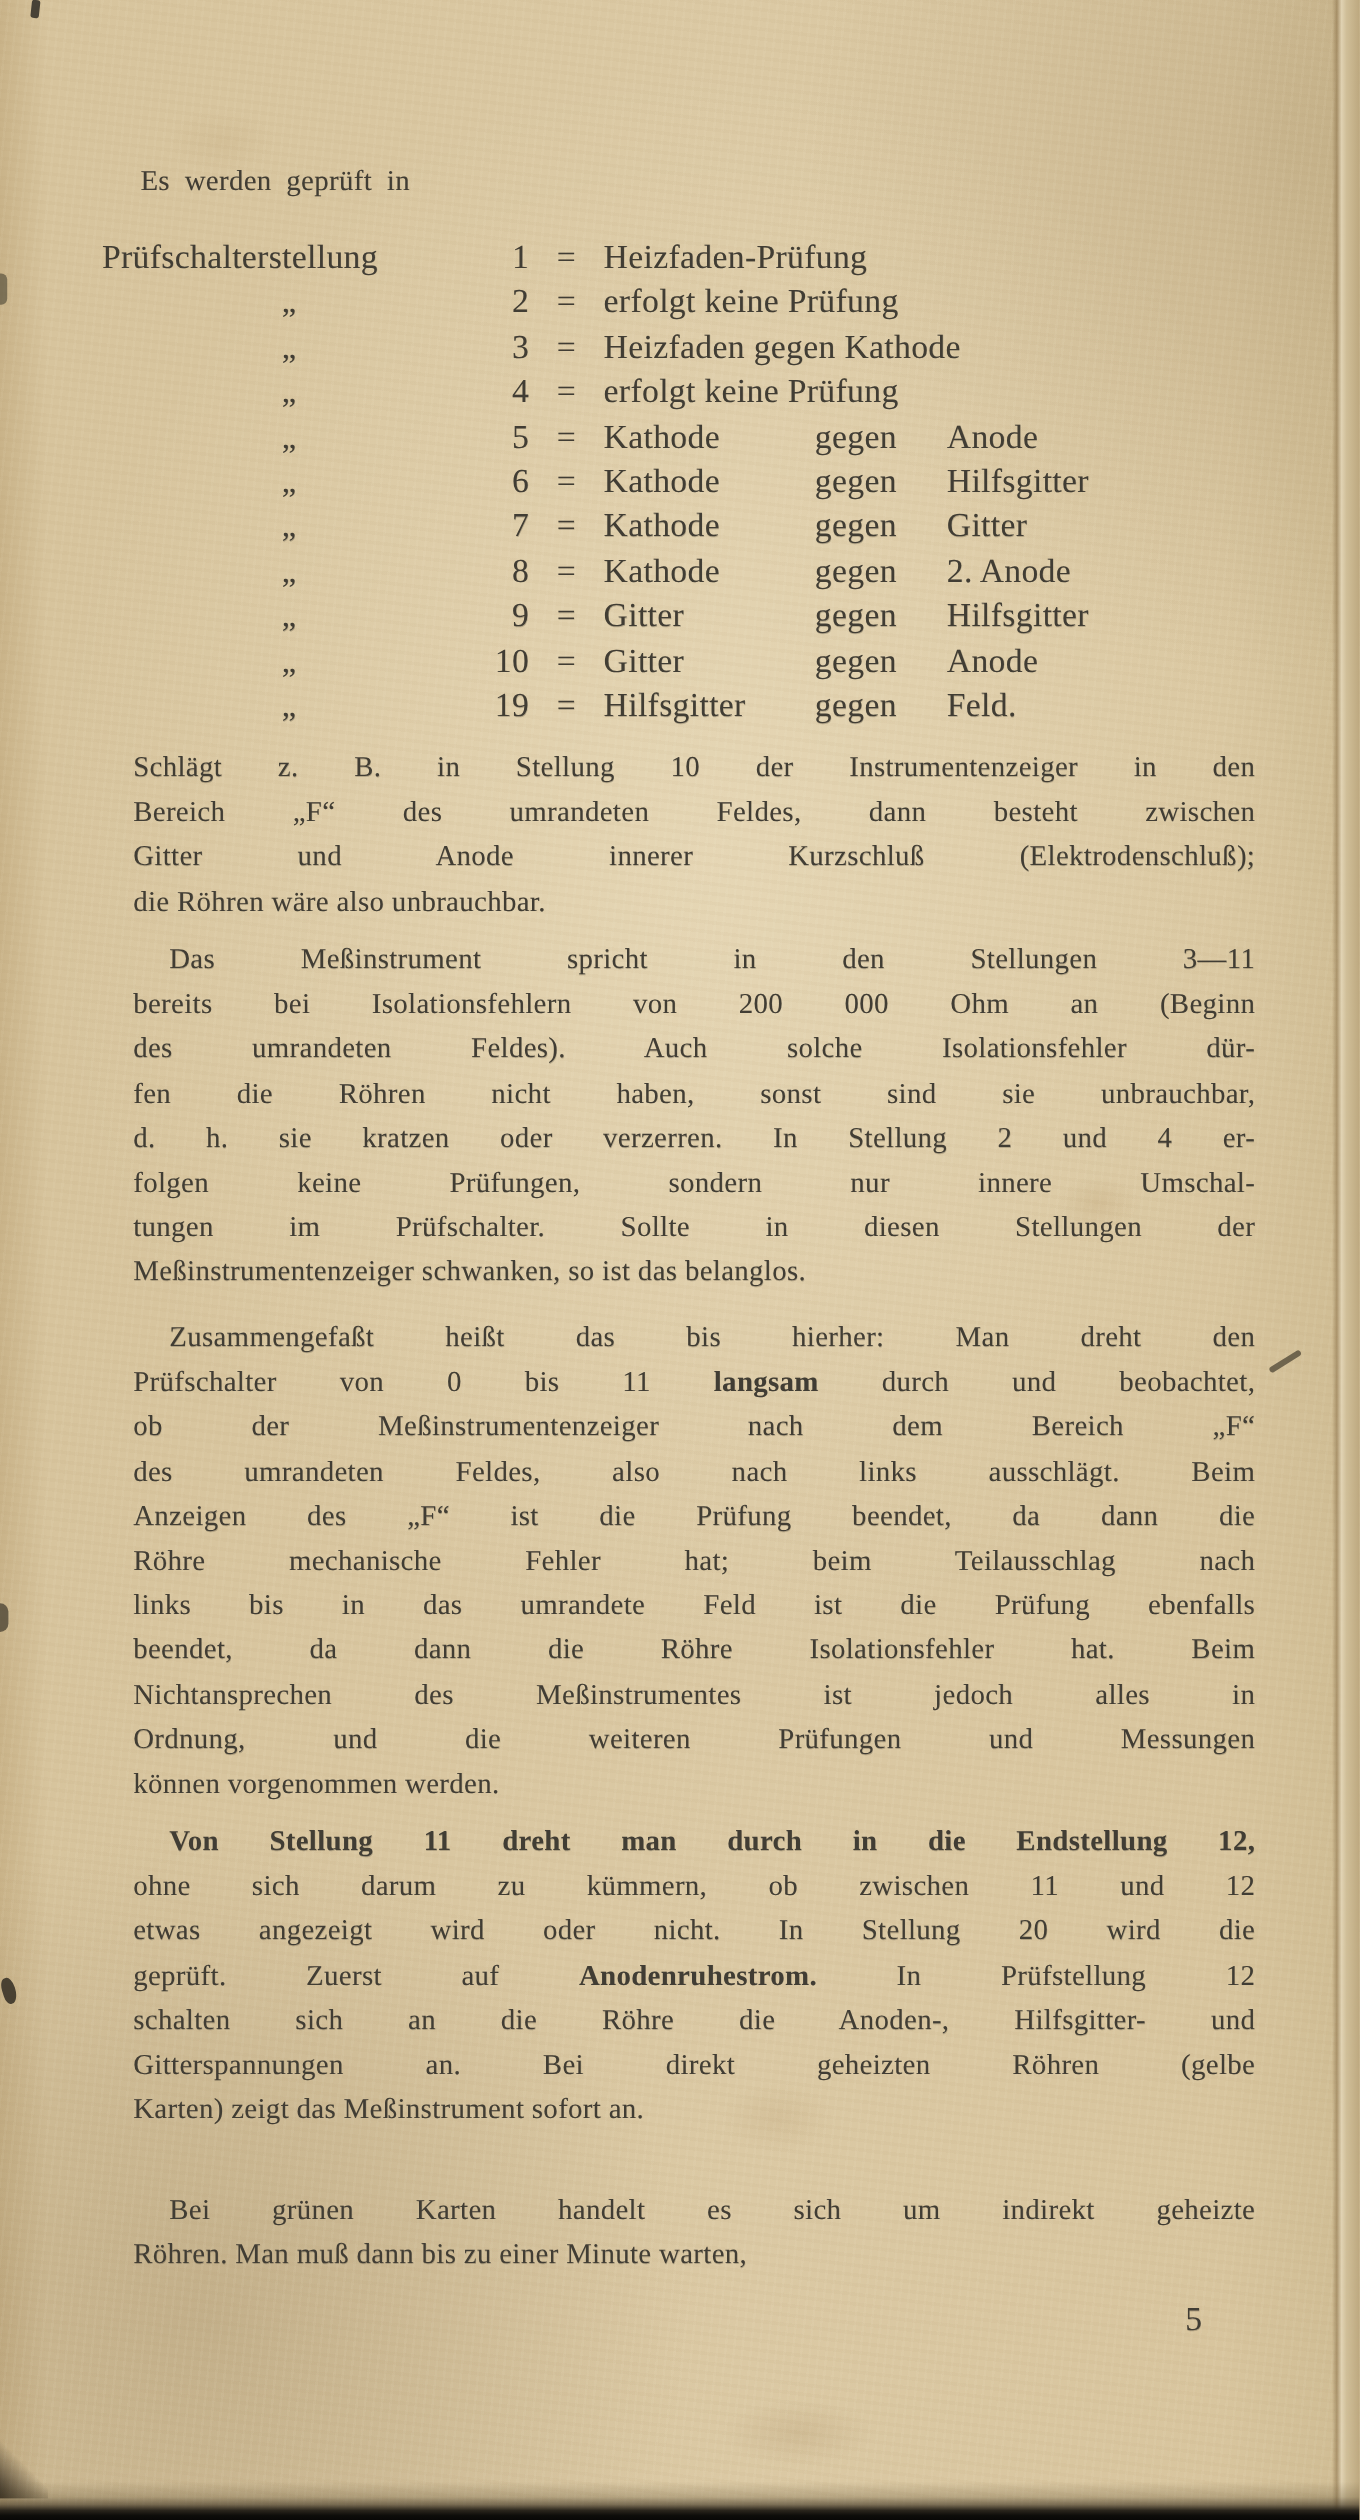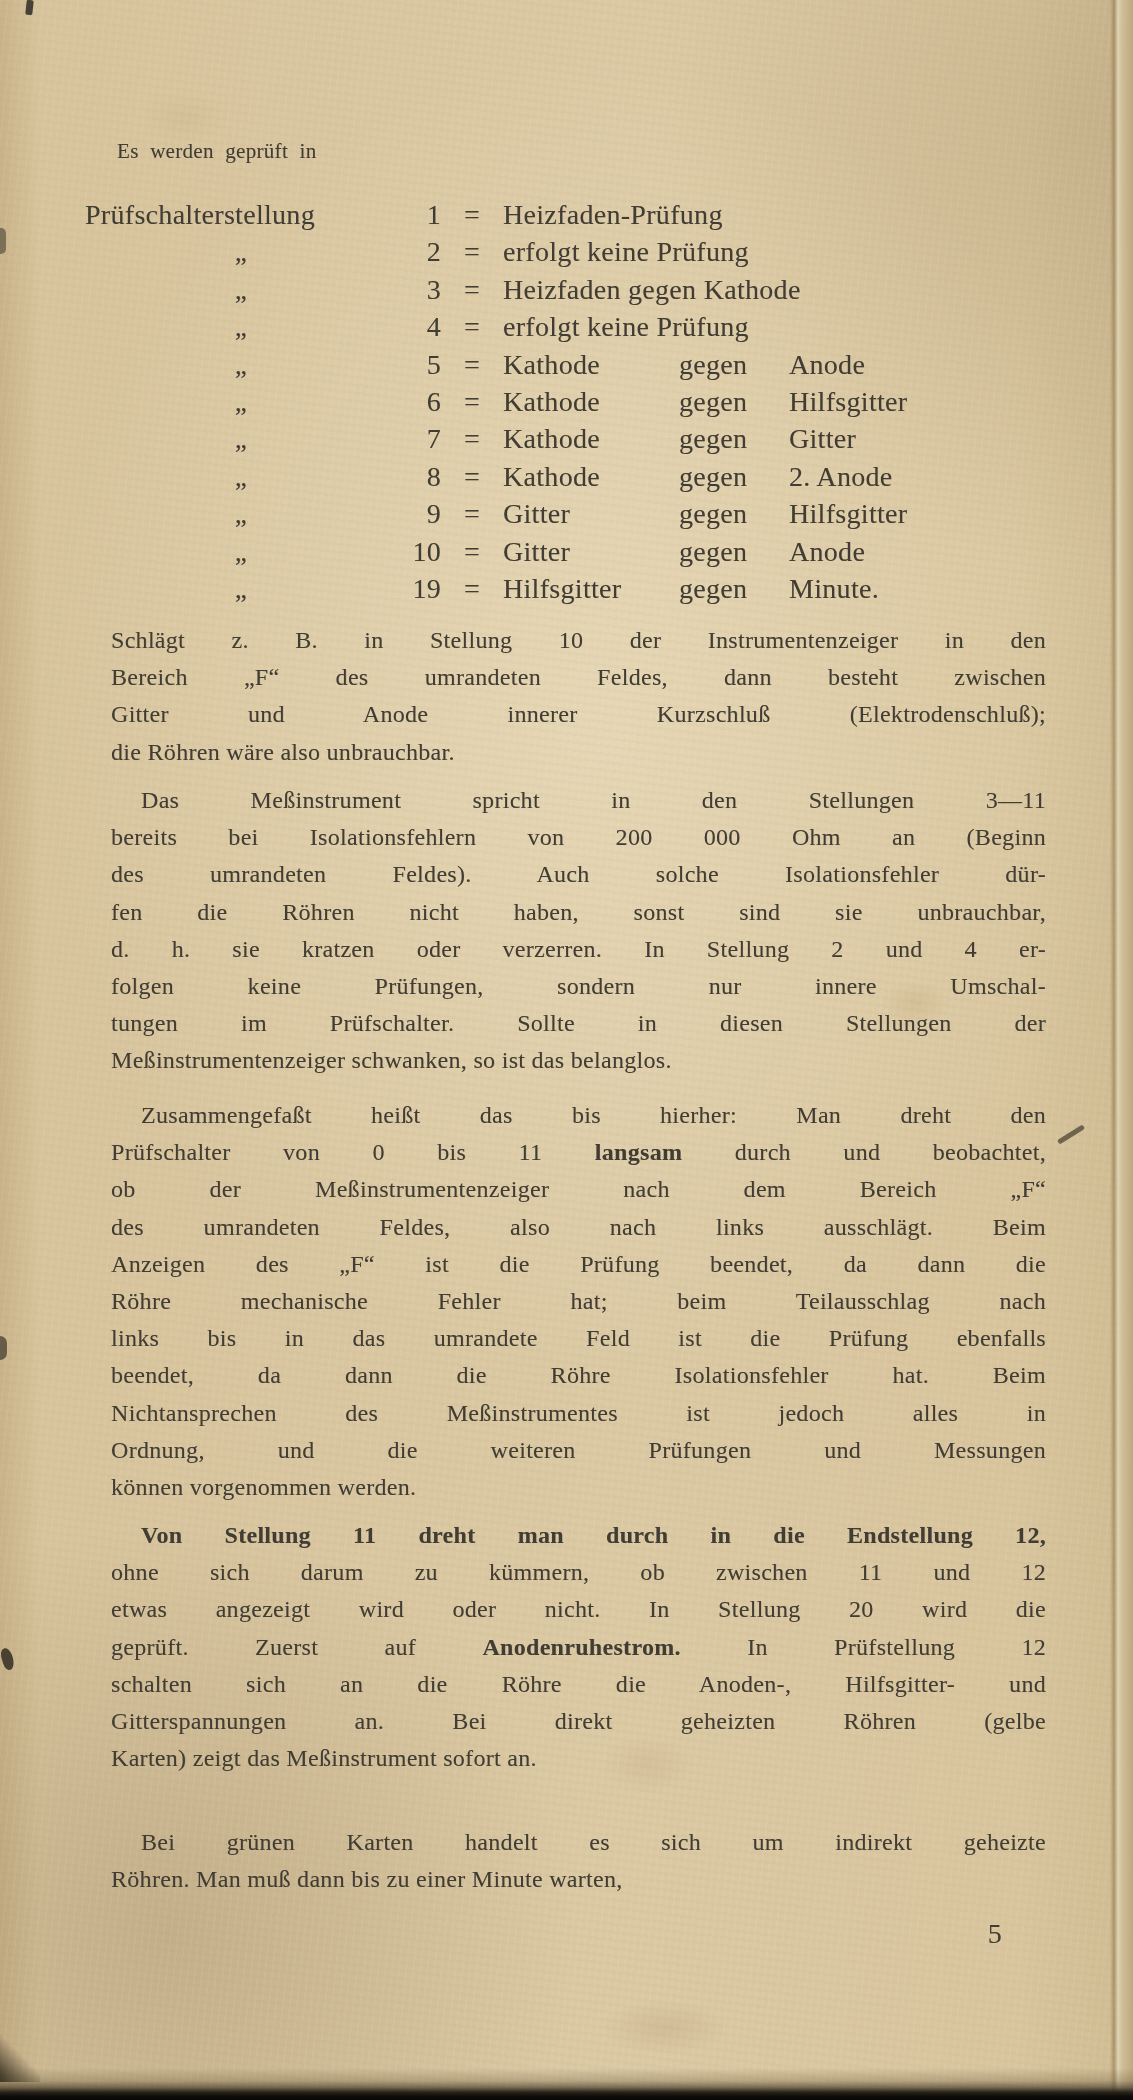--- a/index.html
+++ b/index.html
@@ -18,21 +18,21 @@
       radial-gradient(ellipse 55% 30% at 15% 92%, rgba(110,88,55,0.20), rgba(110,88,55,0) 65%),
       radial-gradient(ellipse 60% 35% at 95% 6%, rgba(120,96,60,0.14), rgba(120,96,60,0) 60%),
       linear-gradient(90deg, #c9b389 0%, #d7c49d 3.5%, #dbc9a4 55%, #d8c59e 90%, #cfbc93 100%),
       var(--paper,#dac7a1);
   }
   .page *{box-sizing:border-box;}
 
   
   .intro{
     position:absolute;left:95px;top:133px;width:935px;
-    font-size:21px;line-height:37px;padding-left:22px;
+    font-size:24px;line-height:37px;padding-left:22px;
     letter-spacing:.3px;word-spacing:6px;
   }
   .switch-table{
     position:absolute;left:85px;top:184px;width:945px;
     font-size:28px;letter-spacing:.3px;
   }
   .trow{display:flex;height:37.4px;line-height:37.4px;align-items:baseline;}
   .tlabel{width:312px;flex:0 0 auto;margin-top:12px;}
   .tlabel.ditto{text-align:center;font-size:27px;}
   .tnum{width:44px;flex:0 0 auto;text-align:right;}
@@ -164,21 +164,21 @@
       <div class="trow">
         <span class="tlabel ditto">„</span>
         <span class="tnum">10</span>
         <span class="teq">=</span>
         <span class="tcontent"><span class="term1">Gitter</span><span class="tgegen">gegen</span><span class="term2">Anode</span></span>
       </div>
       <div class="trow">
         <span class="tlabel ditto">„</span>
         <span class="tnum">19</span>
         <span class="teq">=</span>
-        <span class="tcontent"><span class="term1">Hilfsgitter</span><span class="tgegen">gegen</span><span class="term2">Minute.</span></span>
+        <span class="tcontent"><span class="term1">Hilfsgitter</span><span class="tgegen">gegen</span><span class="term2">Feld.</span></span>
       </div>
     </div>
 
   <div class="paragraphs" id="paragraphs">
       <div class="para para-0">
         <div class="line">Schlägt z. B. in Stellung 10 der Instrumentenzeiger in den</div>
         <div class="line">Bereich „F“ des umrandeten Feldes, dann besteht zwischen</div>
         <div class="line">Gitter und Anode innerer Kurzschluß (Elektrodenschluß);</div>
         <div class="line last">die Röhren wäre also unbrauchbar.</div>
       </div>

